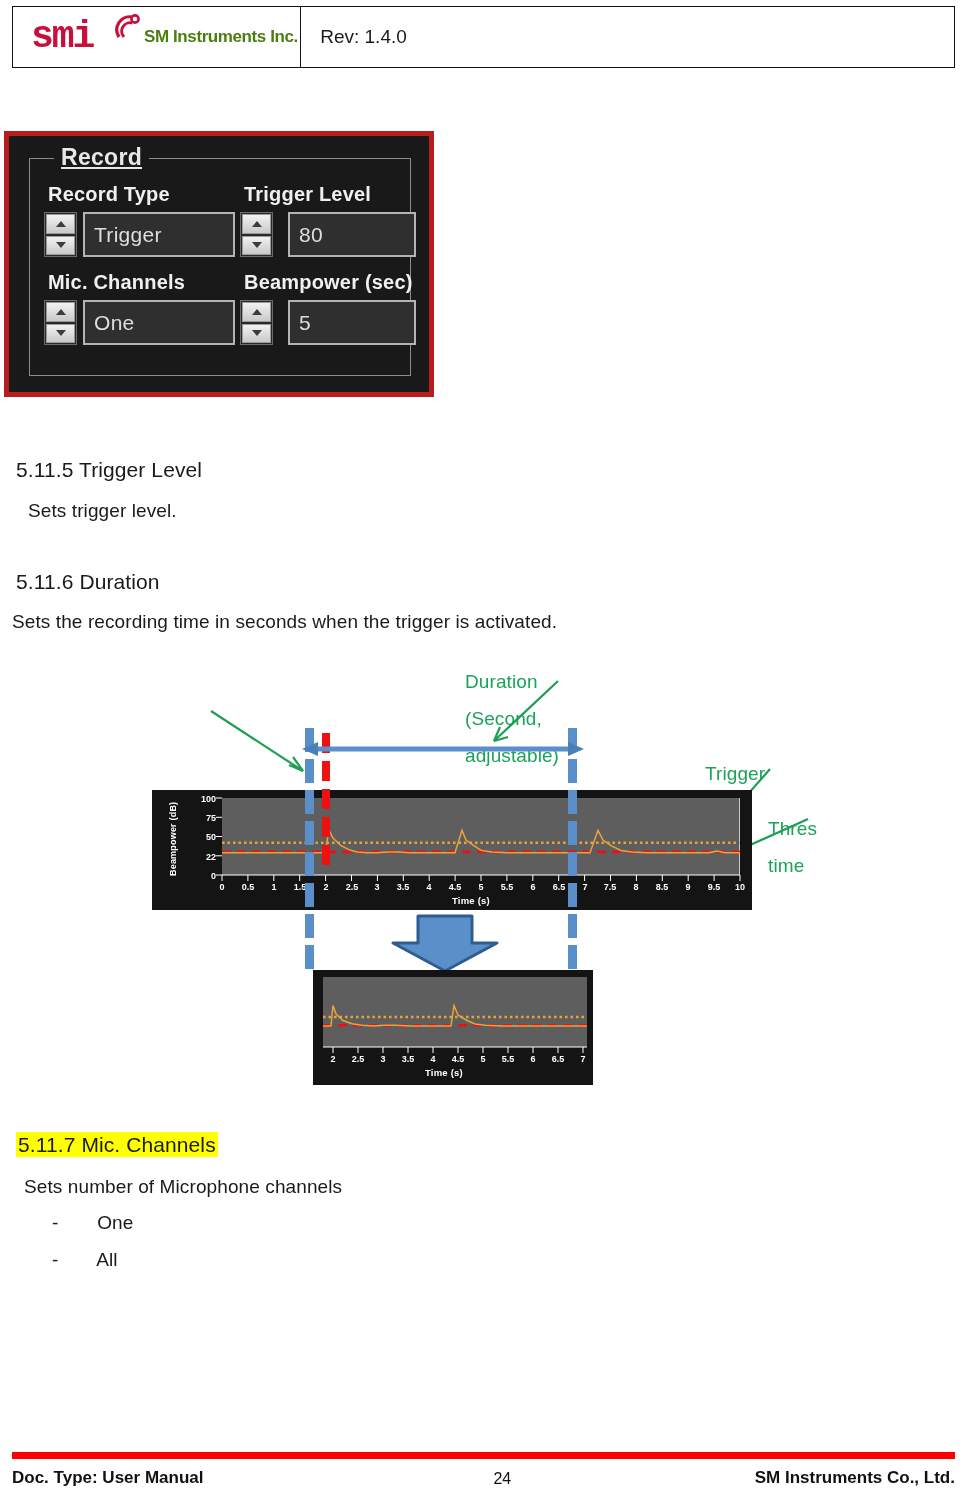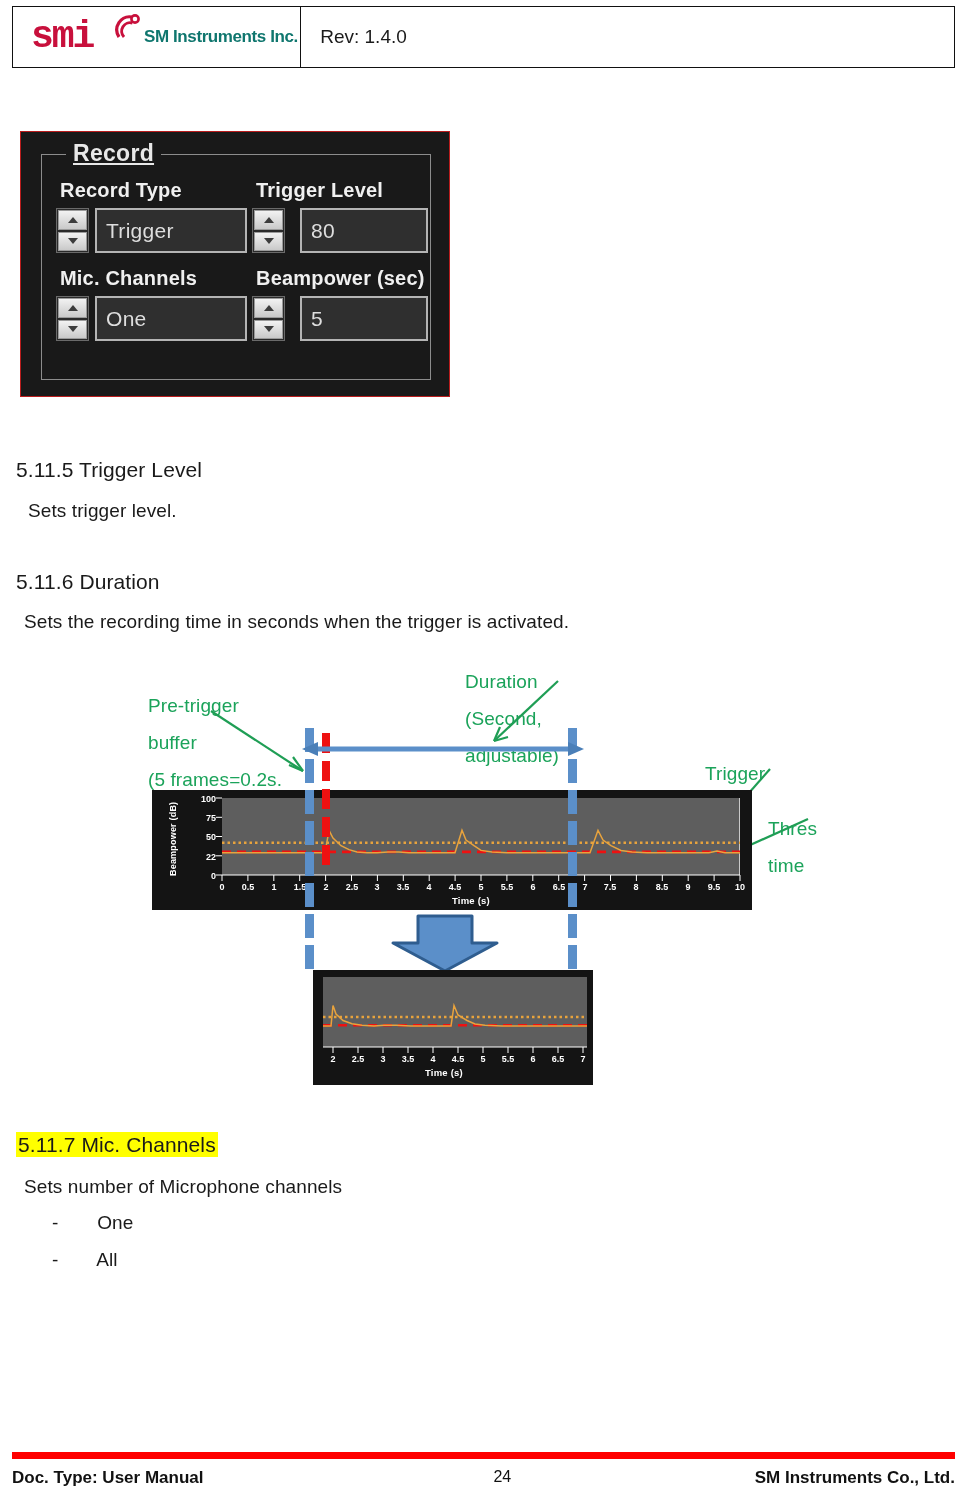--- a/index.html
+++ b/index.html
@@ -28,28 +28,28 @@
 
   .logo-wrap{ display:flex; align-items:center; gap:3px; }
   .logo-mark{ position:relative; width:118px; height:40px; }
   .logo-smi{
     font-family:Liberation Mono, monospace;
     font-weight:700; font-size:38px; line-height:40px;
     color:#c8103c; letter-spacing:-2px;
   }
   .logo-arc{ position:absolute; right:4px; top:-4px; }
   .logo-text{
-    font-weight:700; font-size:17px; color:#0f766e; letter-spacing:-0.4px;
+    font-weight:700; font-size:17px; color:#4d7c0f; letter-spacing:-0.4px;
     white-space:nowrap; margin-left:-8px;text-align:center;
   }
 
   
   .record-shot{
-    position:absolute; left:20px; top:131px; width:430px; height:266px;
-    background:#191919; border:1px solid #b91c1c;
+    position:absolute; left:4px; top:131px; width:430px; height:266px;
+    background:#191919; border:5px solid #b91c1c;
   }
   .record-group{
     position:absolute; left:20px; top:22px; right:18px; bottom:16px;
     border:1px solid #8c8c8c;
   }
   .record-legend{
     position:absolute; left:24px; top:-15px; background:#191919;
     padding:0 7px; color:#e8e8e8; font-weight:700; font-size:23px;
     letter-spacing:.3px; text-decoration:underline; text-underline-offset:2px;
   }
@@ -123,21 +123,21 @@
 
   
   .vmark{ position:absolute; width:9px; background:transparent; }
   .vmark i{ display:block; width:9px; background:#5b8fc9; margin-bottom:7px; }
   .rmark{ position:absolute; width:8px; }
   .rmark i{ display:block; width:8px; background:#ee1111; margin-bottom:8px; }
 
   
   .footer-rule{ position:absolute; left:12px; top:1452px; width:943px; height:7px; background:#ff0000; }
   .footer-row{ position:absolute; left:12px; top:1468px; width:943px; display:flex;
-               align-items:flex-start; font-weight:700; font-size:17px; color:#111; }
+               align-items:flex-end; font-weight:700; font-size:17px; color:#111; }
   .f-left{ width:45%; text-align:left; }
   .f-mid{ width:14%; text-align:center; font-weight:400; font-size:16px;}
   .f-right{ width:41%; text-align:right; }
 </style>
 </head>
 <body>
 
 <div class="page-header">
   <div class="hdr-logo">
     <div class="logo-wrap">
@@ -222,29 +222,24 @@
 <div class="h3" style="left:16px; top:458px;">
   <span>5.11.5</span>
   <span>Trigger Level</span>
 </div>
 <div class="ptext" style="left:28px; top:500px;">Sets trigger level.</div>
 
 <div class="h3" style="left:16px; top:570px;">
   <span>5.11.6</span>
   <span>Duration</span>
 </div>
-<div class="ptext" style="left:24px; top:611px;text-align:right;">Sets the recording time in seconds when the trigger is activated.</div>
+<div class="ptext" style="left:12px; top:611px;text-align:right;">Sets the recording time in seconds when the trigger is activated.</div>
 
 <div class="diagram">
 
-  <div class="ann" style="left:148px; top:32px;">
-    <div>Pre-trigger</div>
-    <div>buffer</div>
-    <div>(5 frames=0.2s.</div>
-  </div>
   <svg style="position:absolute; left:205px; top:48px;" width="110" height="90">
     <line x1="6" y1="8" x2="98" y2="68" stroke="#1f9e55" stroke-width="2.2"></line>
     <path d="M98 68 L84 62 M98 68 L88 54" stroke="#1f9e55" stroke-width="2.2" fill="none"></path>
   </svg>
 
 
   <div class="ann" style="left:465px; top:8px;">
     <div>Duration</div>
     <div>(Second,</div>
     <div>adjustable)</div>

